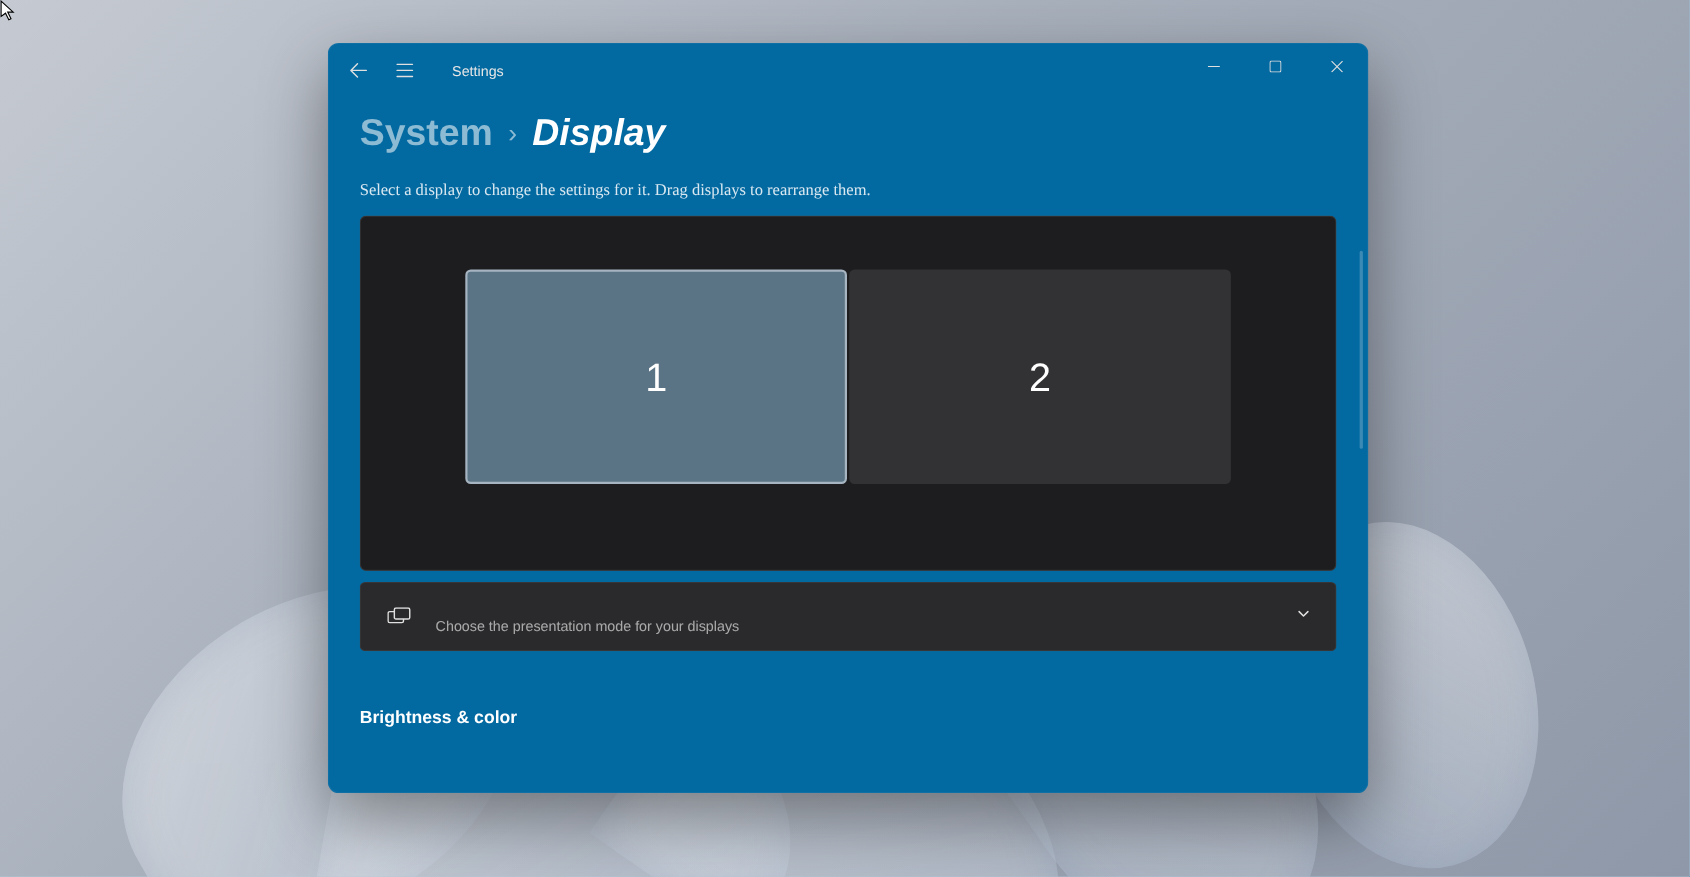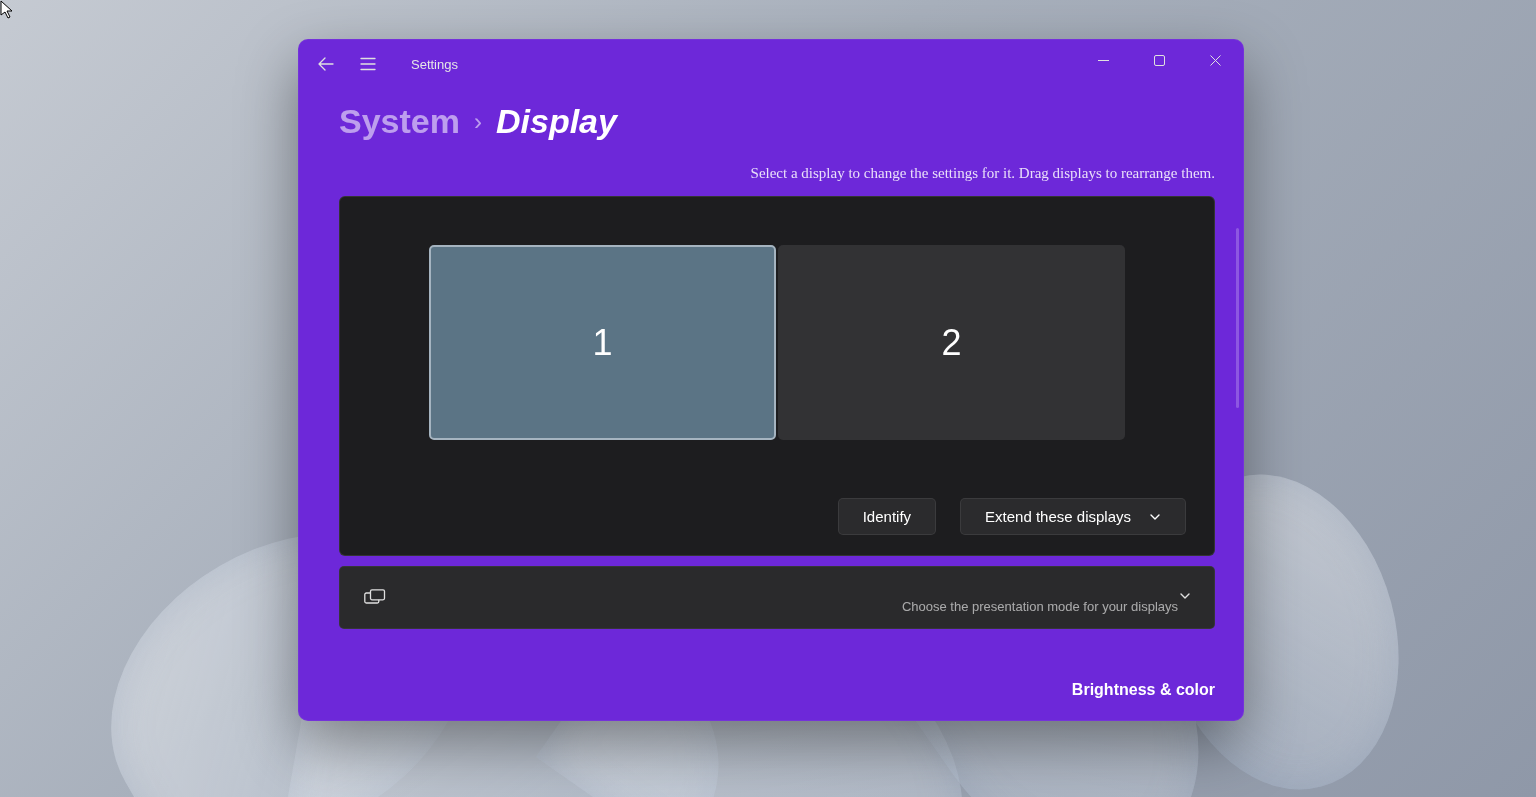--- a/index.html
+++ b/index.html
@@ -39,29 +39,28 @@
       width: 16px; height: 20px;
       z-index: 1000;
     }
 
     .window {
       position: absolute;
       top: 39px;
       left: 298px;
       width: 946px;
       height: 682px;
-      background: #6d28d9;
+      background: #0369a1;
       border-radius: 10px;
       box-shadow: 0 24px 60px rgba(0,0,0,0.4);
       border: 1px solid rgba(255,255,255,0.05);
       display: flex;
       flex-direction: column;
       overflow: hidden;
       color: #fff;
-      text-align: right;
     }
     .titlebar {
       height: 48px;
       display: flex;
       align-items: center;
       padding: 0 6px;
       flex-shrink: 0;
       position: relative;
     }
     .nav-btn {
@@ -92,21 +91,21 @@
       height: 40px;
       display: flex;
       align-items: center;
       justify-content: center;
       color: #e0e0e0;
       cursor: pointer;
     }
 
     .content {
       flex: 1;
-      padding: 12px 28px 0 40px;
+      padding: 12px 28px 0 28px;
       overflow: hidden;
       position: relative;
     }
     .scrollbar {
       position: absolute;
       right: 4px;
       top: 140px;
       width: 3px;
       height: 180px;
       background: rgba(255,255,255,0.22);
@@ -283,31 +282,20 @@
       <span class="crumb-current">Display</span>
     </div>
 
     <div class="instruction">Select a display to change the settings for it. Drag displays to rearrange them.</div>
 
     <div class="arrange-box">
       <div class="monitors">
         <div class="monitor selected">1</div>
         <div class="monitor unselected">2</div>
       </div>
-      <div class="arrange-actions">
-        <div class="btn">
-          <span>Identify</span>
-        </div>
-        <div class="btn">
-          <span>Extend these displays</span>
-          <svg class="chev" width="12" height="12" viewBox="0 0 12 12">
-            <path d="M2 4 L6 8 L10 4" stroke="currentColor" stroke-width="1.4" fill="none" stroke-linecap="round" stroke-linejoin="round"></path>
-          </svg>
-        </div>
-      </div>
     </div>
 
     <div class="setting-row">
       <div class="row-icon">
         <svg width="22" height="18" viewBox="0 0 22 18">
           <rect x="0.8" y="4" width="14" height="10" rx="1.5" stroke="currentColor" stroke-width="1.3" fill="none"></rect>
           <rect x="6.5" y="0.8" width="14" height="10" rx="1.5" stroke="currentColor" stroke-width="1.3" fill="#2a2a2c"></rect>
         </svg>
       </div>
       <div class="row-text">

